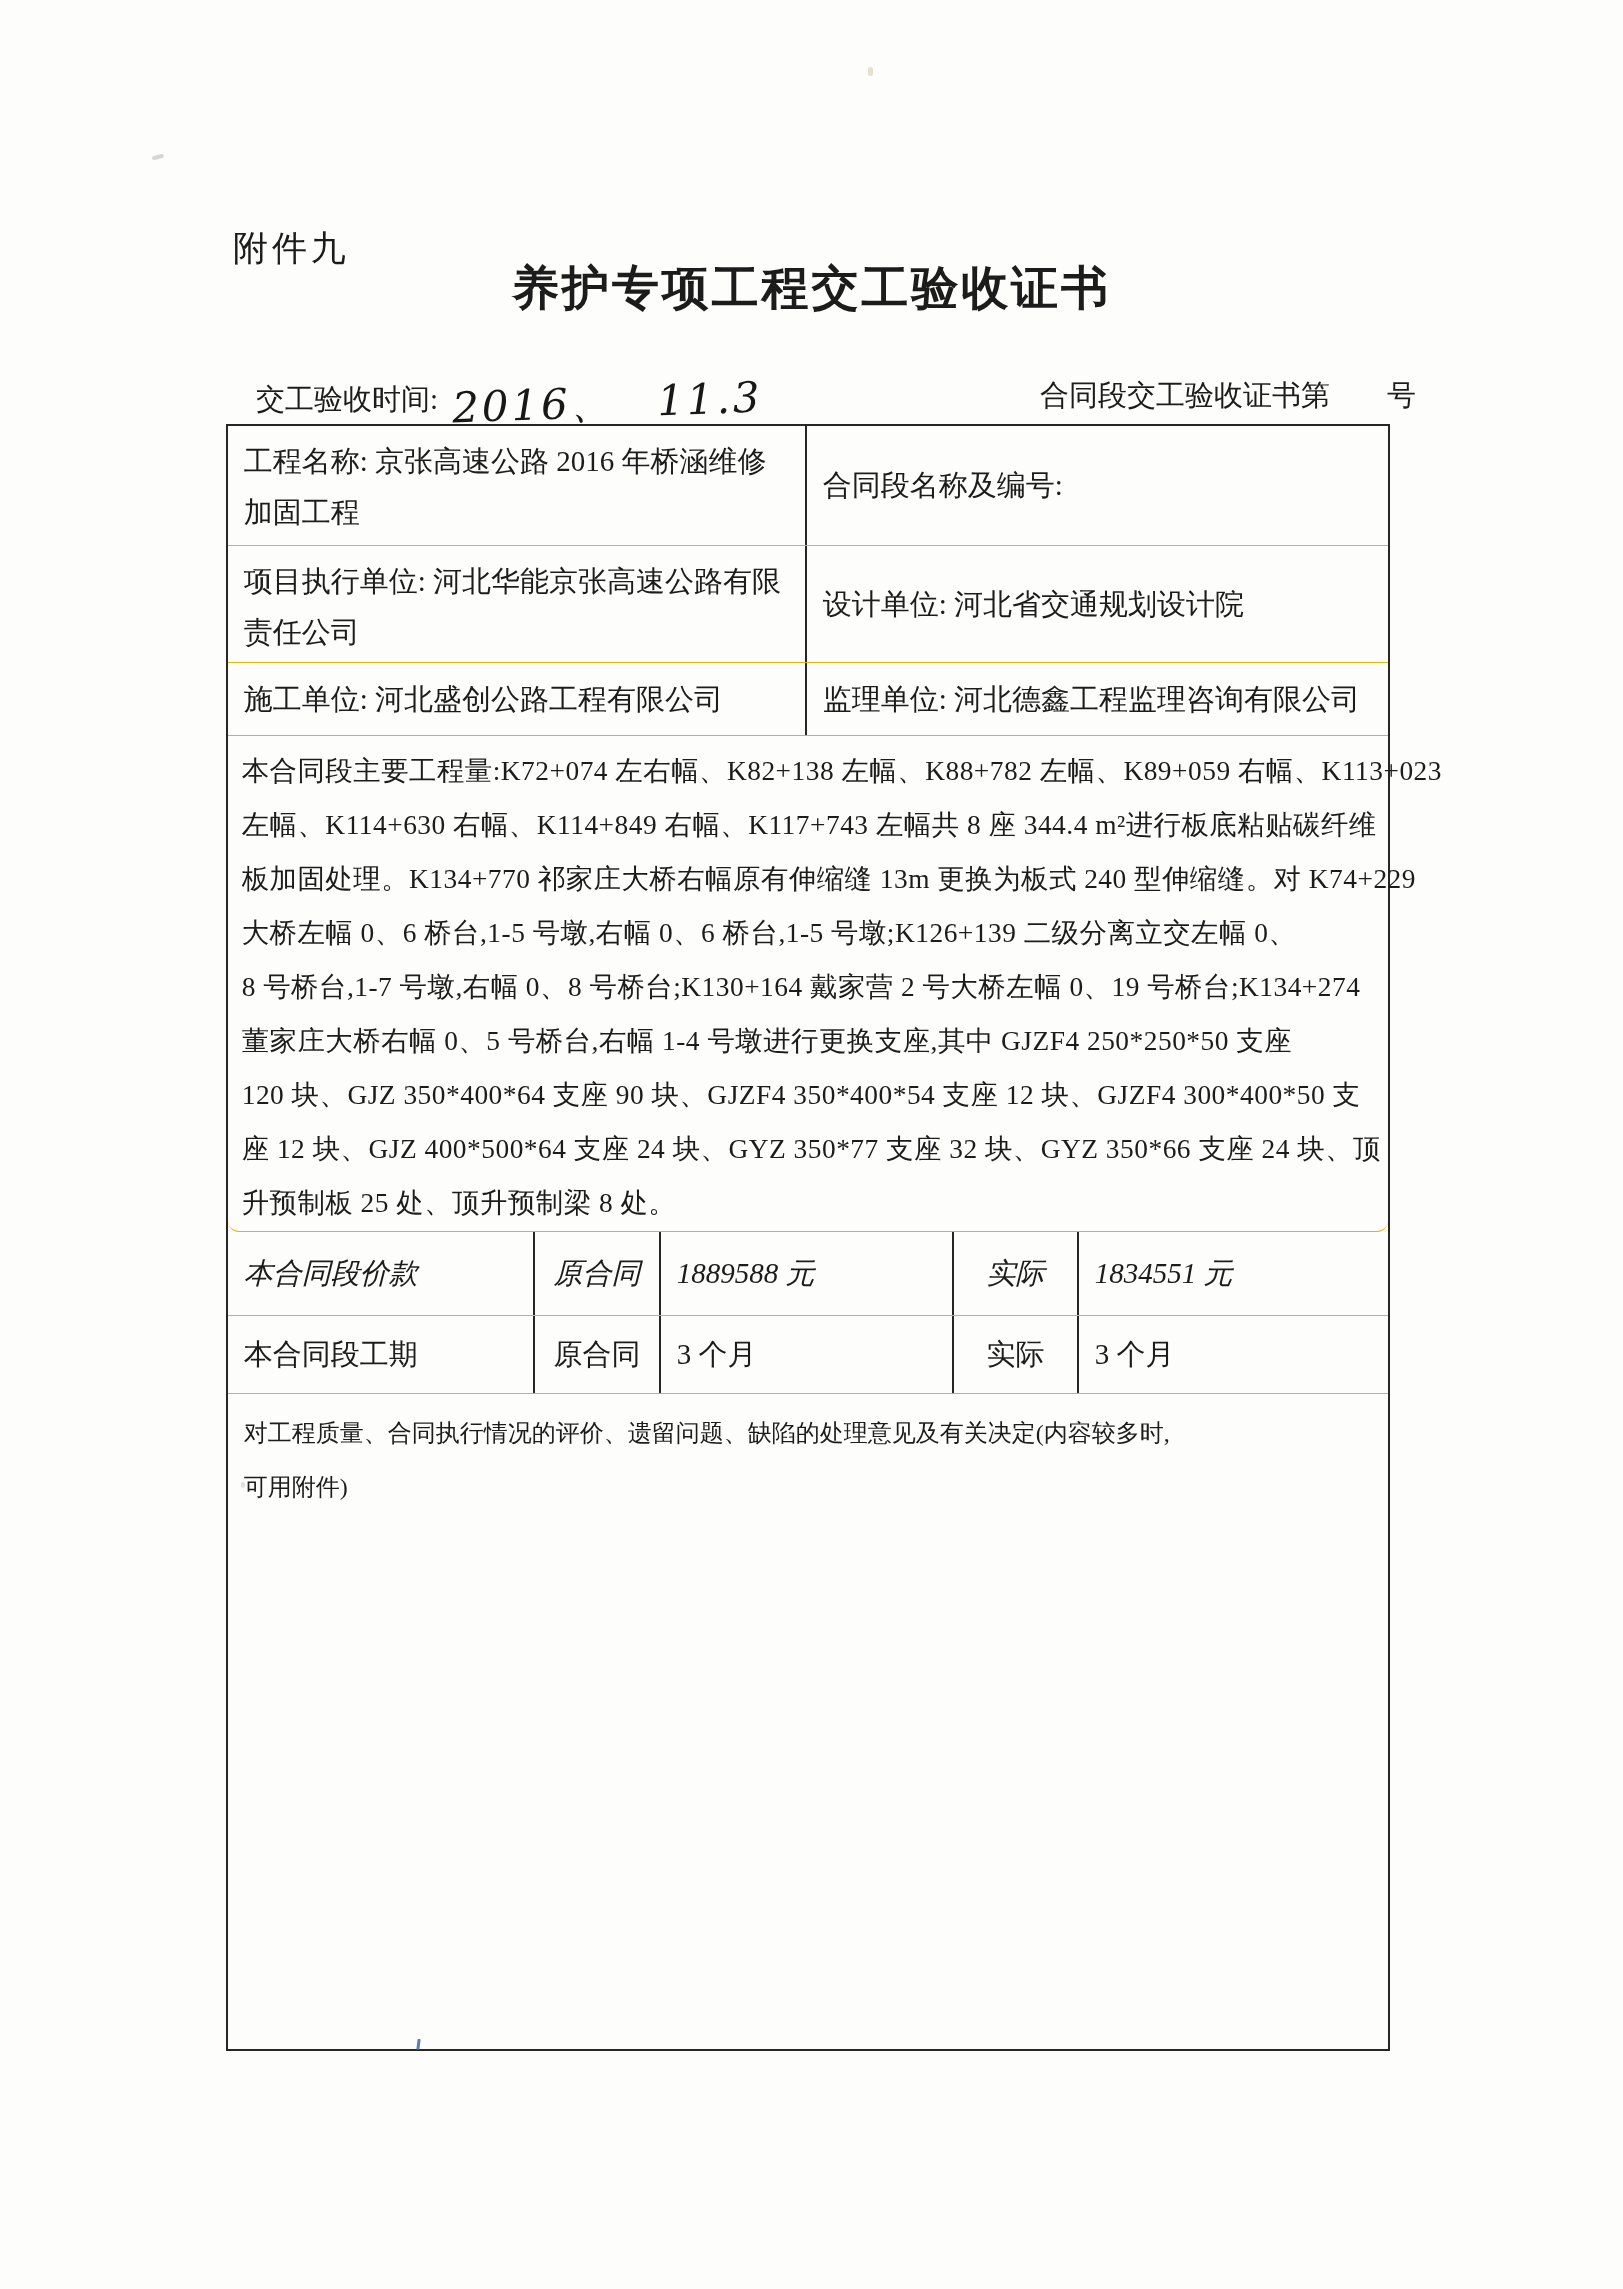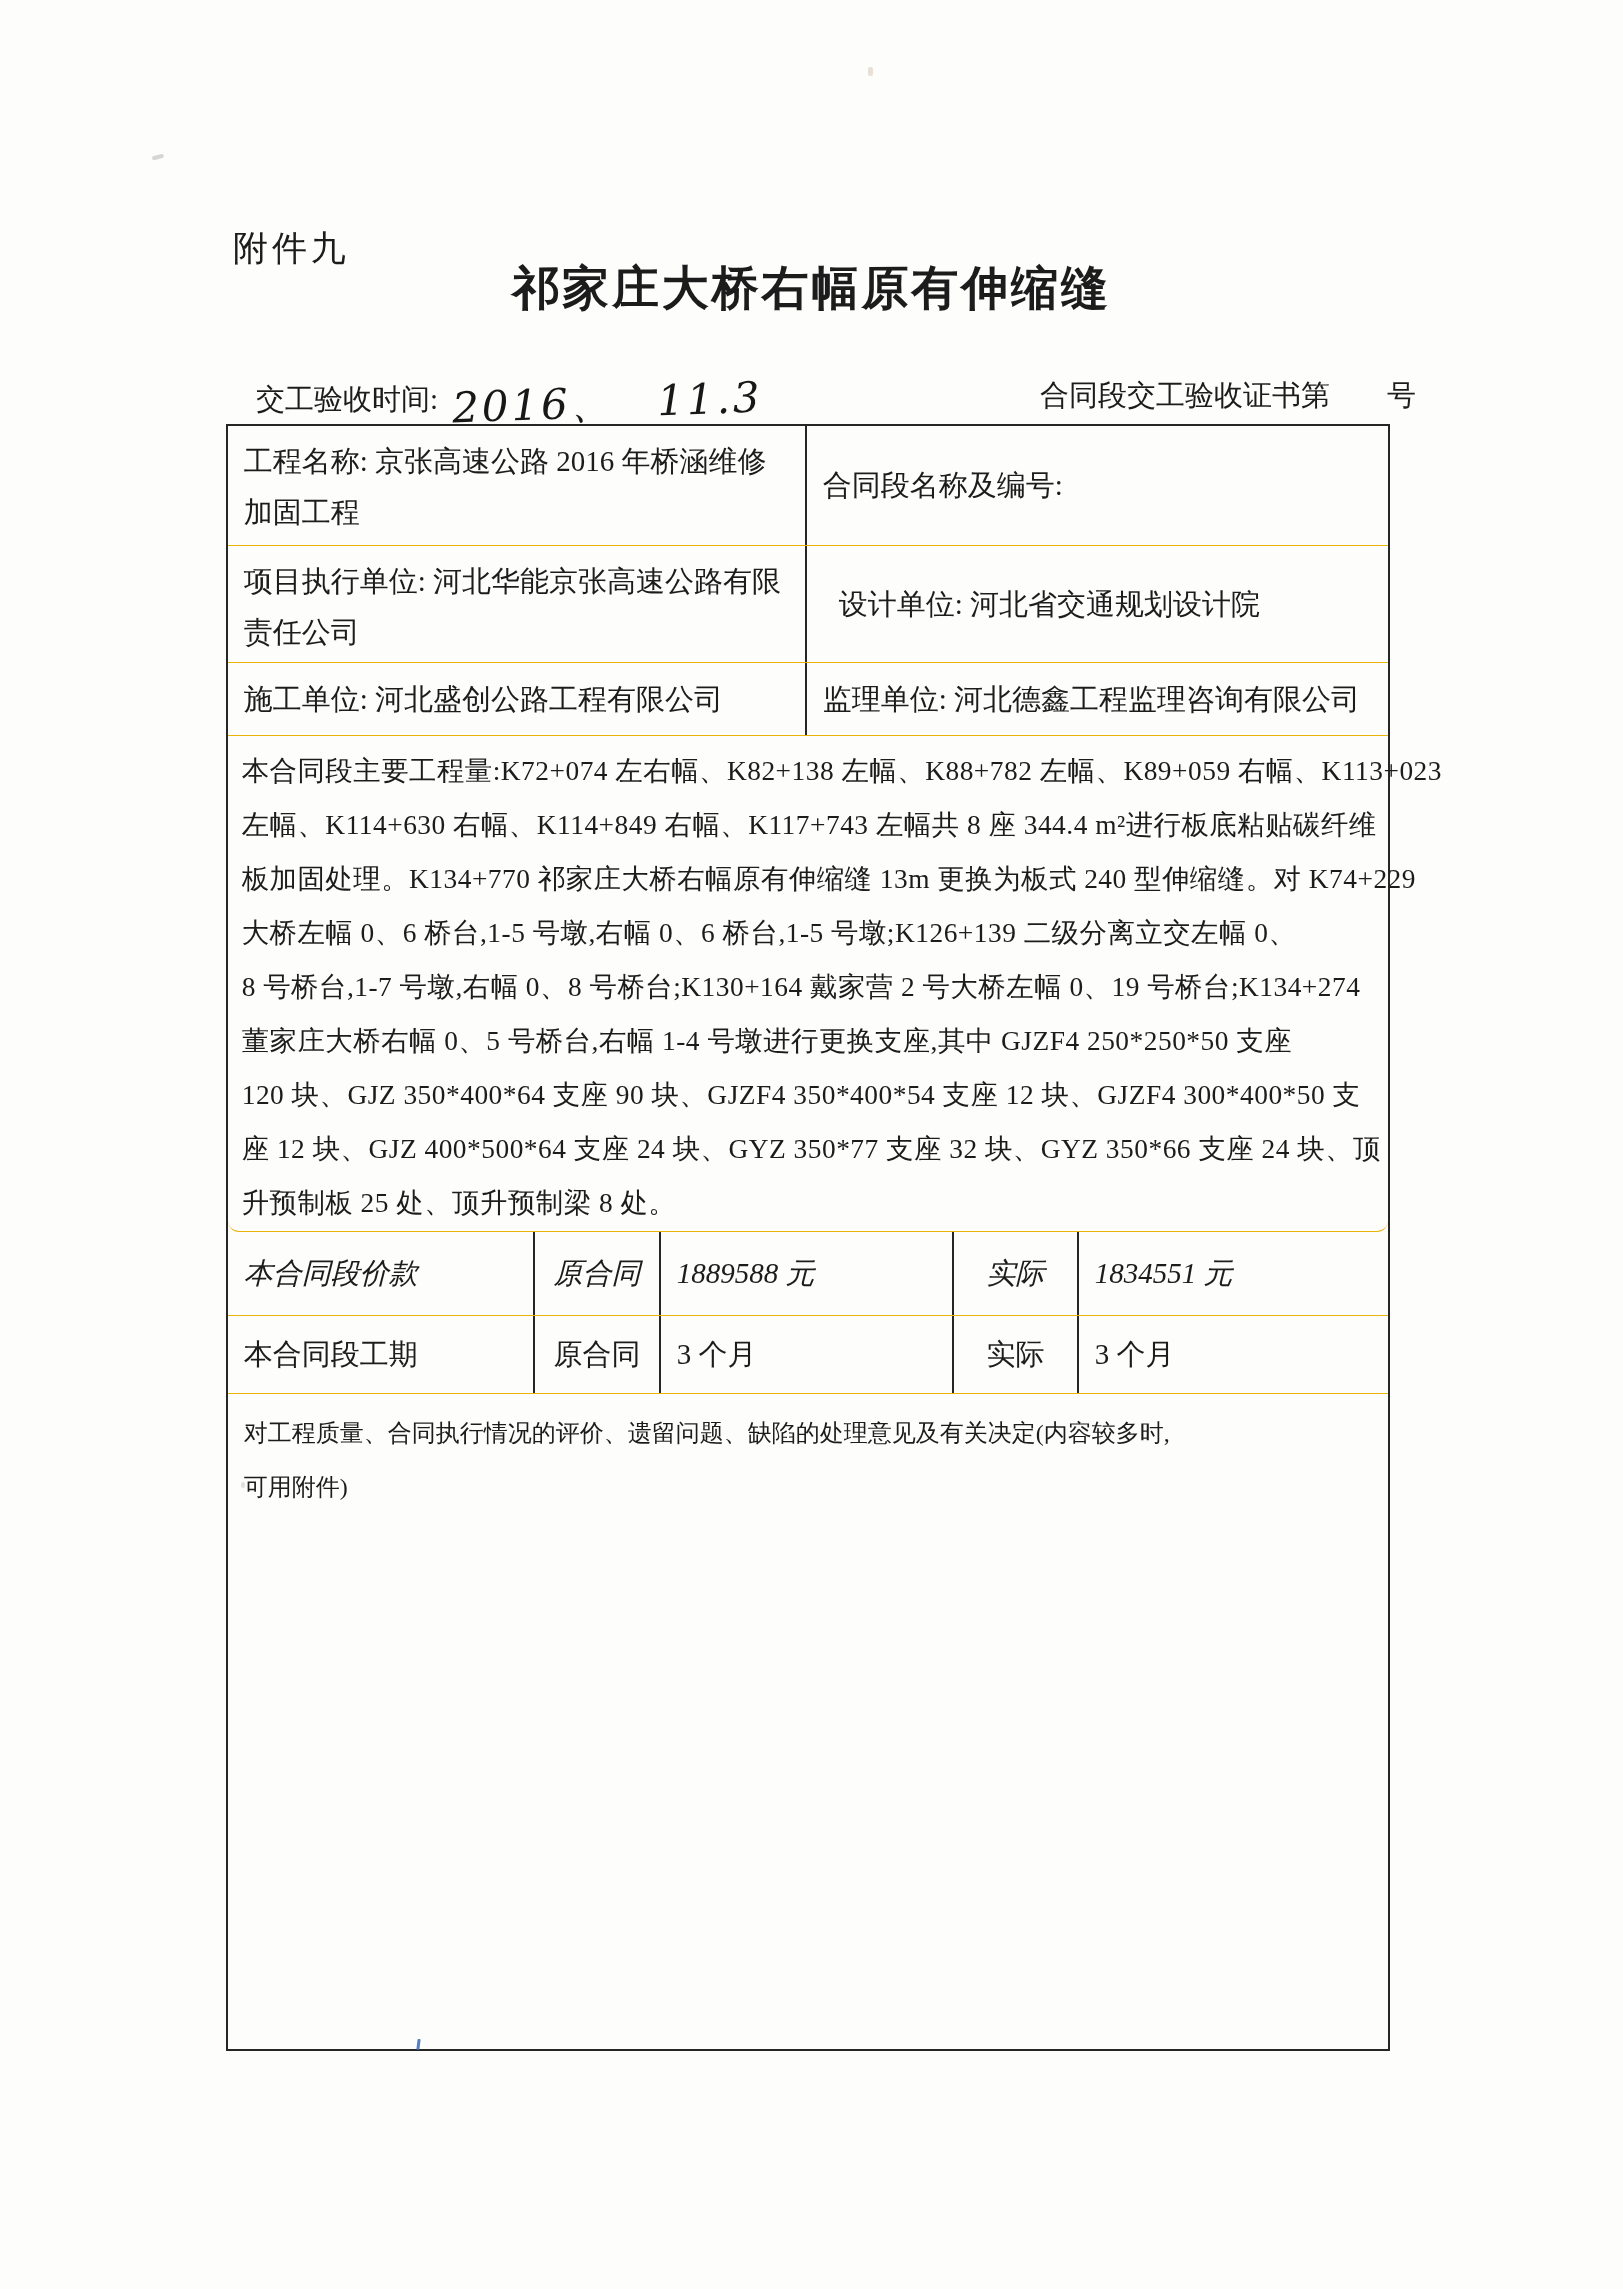--- a/index.html
+++ b/index.html
@@ -84,21 +84,21 @@
   .tcell {
     border-right: 2px solid #262626;
     box-sizing: border-box;
     font-size: 29px;
     padding: 7.8px 15.7px;
     display: flex;
   }
   .tcell:last-child { border-right: none; }
 
   .r-info1 { height: 120px; }
-  .r-info2 { height: 117px; gap: 16px; }
+  .r-info2 { height: 117px; }
   .r-info3 { height: 73px; }
   .r-para  { height: 496px; border-radius: 11px; }
   .r-price { height: 84px; font-style: italic; }
   .r-dur   { height: 78px; }
   .r-eval  { height: 655px; }
 
   .cell-left {
     flex: 0 0 579px;
     line-height: 51px;
     align-items: flex-start;
@@ -152,21 +152,21 @@
 </head>
 <body>
 
 <div class="page">
 
   <div class="artifact art-speck1"></div>
   <div class="artifact art-speck2"></div>
 
   <div class="attachment-label">附件九</div>
 
-  <div class="doc-title">祁家庄大桥右幅原有伸缩缝</div>
+  <div class="doc-title">养护专项工程交工验收证书</div>
 
   <div class="subheader">
     <div class="subheader-left">
       <span>交工验收时间:</span>
       <span class="handwriting">2016、 11.3</span>
     </div>
     <div class="cert-no-line">
       <span>合同段交工验收证书第</span>
       <span class="cert-gap"></span>
       <span>号</span>

